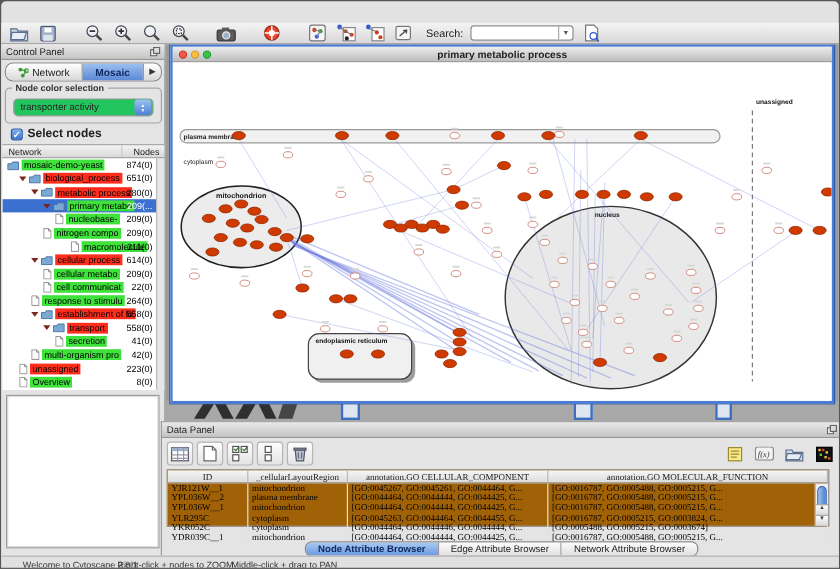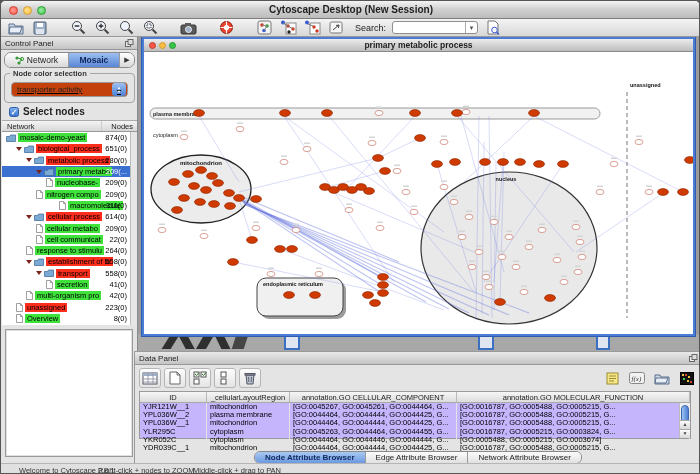--- a/index.html
+++ b/index.html
@@ -39,22 +39,22 @@
     border:1px solid #8a8a8a;border-radius:7px;overflow:hidden;background:#eee;}
   .seg{display:flex;align-items:center;justify-content:center;font-size:8.5px;color:#222;gap:3px;}
   .seg.network{flex:1.25;background:linear-gradient(#fff,#d8d8d8);border-right:1px solid #9a9a9a;}
   .seg.mosaic{flex:1;background:linear-gradient(#9cc0f0,#5b87d6);font-weight:bold;color:#10275e;
     border-right:1px solid #9a9a9a;}
   .seg.arrow{flex:0 0 14px;font-size:7px;color:#333;background:linear-gradient(#fff,#d8d8d8);}
   .cp-group{position:absolute;left:3px;top:36px;width:131px;height:30px;
     border:1px solid #a5a5a5;border-radius:4px;}
   .cp-group .legend{position:absolute;left:5px;top:-5px;background:#e4e4e4;padding:0 3px;
     font-size:7.5px;font-weight:bold;color:#333;}
-  .dropdown{position:absolute;left:6px;top:8px;width:117px;height:15px;background:#c2410c;
-    border:1px solid #9a9a9a;border-radius:4px;display:flex;align-items:center;text-decoration:underline;}
+  .dropdown{position:absolute;left:6px;top:8px;width:117px;height:15px;background:#22c55e;
+    border:1px solid #9a9a9a;border-radius:4px;display:flex;align-items:center;}
   .dropdown .val{flex:1;font-size:8px;color:#222;padding-left:5px;}
   .dd-btn{width:14px;height:13px;margin-right:1px;border-radius:3px;
     background:linear-gradient(#9cc2f2,#4d7fd2);display:flex;flex-direction:column;
     align-items:center;justify-content:center;color:#fff;font-size:4px;line-height:4px;}
   .cp-check{position:absolute;left:8px;top:69px;display:flex;align-items:center;gap:4px;}
   .checkbox{width:10px;height:10px;border-radius:2.5px;border:1px solid #2a5aa8;
     background:linear-gradient(#7fb0ee,#3a73cc);color:#fff;font-size:8px;line-height:9px;
     text-align:center;font-weight:bold;}
   .cp-check .lbl{font-size:10px;font-weight:bold;color:#222;}
   .tree-head{position:absolute;left:1px;top:83px;width:135px;height:12px;
@@ -95,22 +95,22 @@
   .canvas{position:absolute;left:0;top:13px;width:549px;height:282px;background:#fff;}
   
   .dpanel{position:absolute;left:133px;top:350px;width:567px;height:112px;background:#e4e4e4;
     border-left:1px solid #9a9a9a;border-top:1px solid #9a9a9a;}
   .dp-toolbar{position:absolute;left:4px;top:14px;width:559px;height:24px;display:flex;
     align-items:center;gap:3px;}
   .dp-btn{width:22px;height:20px;border:1px solid #b5b5b5;border-radius:3px;
     background:linear-gradient(#fdfdfd,#e4e4e4);display:flex;align-items:center;justify-content:center;}
   .dp-btn.plain{border-color:transparent;background:transparent;align-items:center;}
   .dp-spacer{flex:1;}
-  .dtable{position:absolute;left:4px;top:39px;width:552px;height:48px;background:#c4b5fd;
-    border:1px solid #9a9a9a;font-size:7.5px;}
+  .dtable{position:absolute;left:4px;top:39px;width:552px;height:48px;background:#a16207;
+    border:1px solid #9a9a9a;font-size:7.5px;font-family:Liberation Serif, serif;}
   .drow{display:flex;height:8.2px;line-height:8.2px;white-space:nowrap;}
   .drow.head{height:11px;line-height:11px;background:linear-gradient(#f6f6f6,#dcdcdc);
     border-bottom:1px solid #aaa;color:#222;}
   .dcell{overflow:hidden;padding:0 3px;border-right:1px solid #e2e2e2;}
   .drow.head .dcell{text-align:center;border-right:1px solid #b9b9b9;}
   .c0{width:67px;flex:0 0 auto;}
   .c1{width:83px;flex:0 0 auto;}
   .c2{width:167px;flex:0 0 auto;}
   .c3{flex:1;}
   .dscroll{position:absolute;right:0px;top:11px;bottom:0;width:11px;background:#eee;
@@ -130,26 +130,20 @@
     border-top:1px solid #b5b5b5;font-size:7.5px;color:#333;}
   .statusbar span{position:absolute;top:2px;}
   .st-l{left:18px;text-align:center;} .st-c{left:97px;} .st-r{left:192px;}
   svg{display:block;}
 </style>
 </head>
 <body>
 
 <div id="app">
 
-  <div class="titlebar">
-    <span class="tl r"></span>
-    <span class="tl y"></span>
-    <span class="tl g"></span>
-    <div class="title">Cytoscape Desktop (New Session)</div>
-  </div>
 
   <div class="toolbar">
     <span class="tb-btn">
       <svg width="16" height="14" viewBox="0 0 16 14">
           <path d="M1 3h5l1 2h8v8H1z" fill="#cdd8e6" stroke="#5b6e8c"></path>
           <path d="M2 6h12l-2 6H1z" fill="#e8eef6" stroke="#5b6e8c"></path>
         </svg>
       </span>
     <span class="tb-btn">
       <svg width="14" height="14" viewBox="0 0 14 14">

